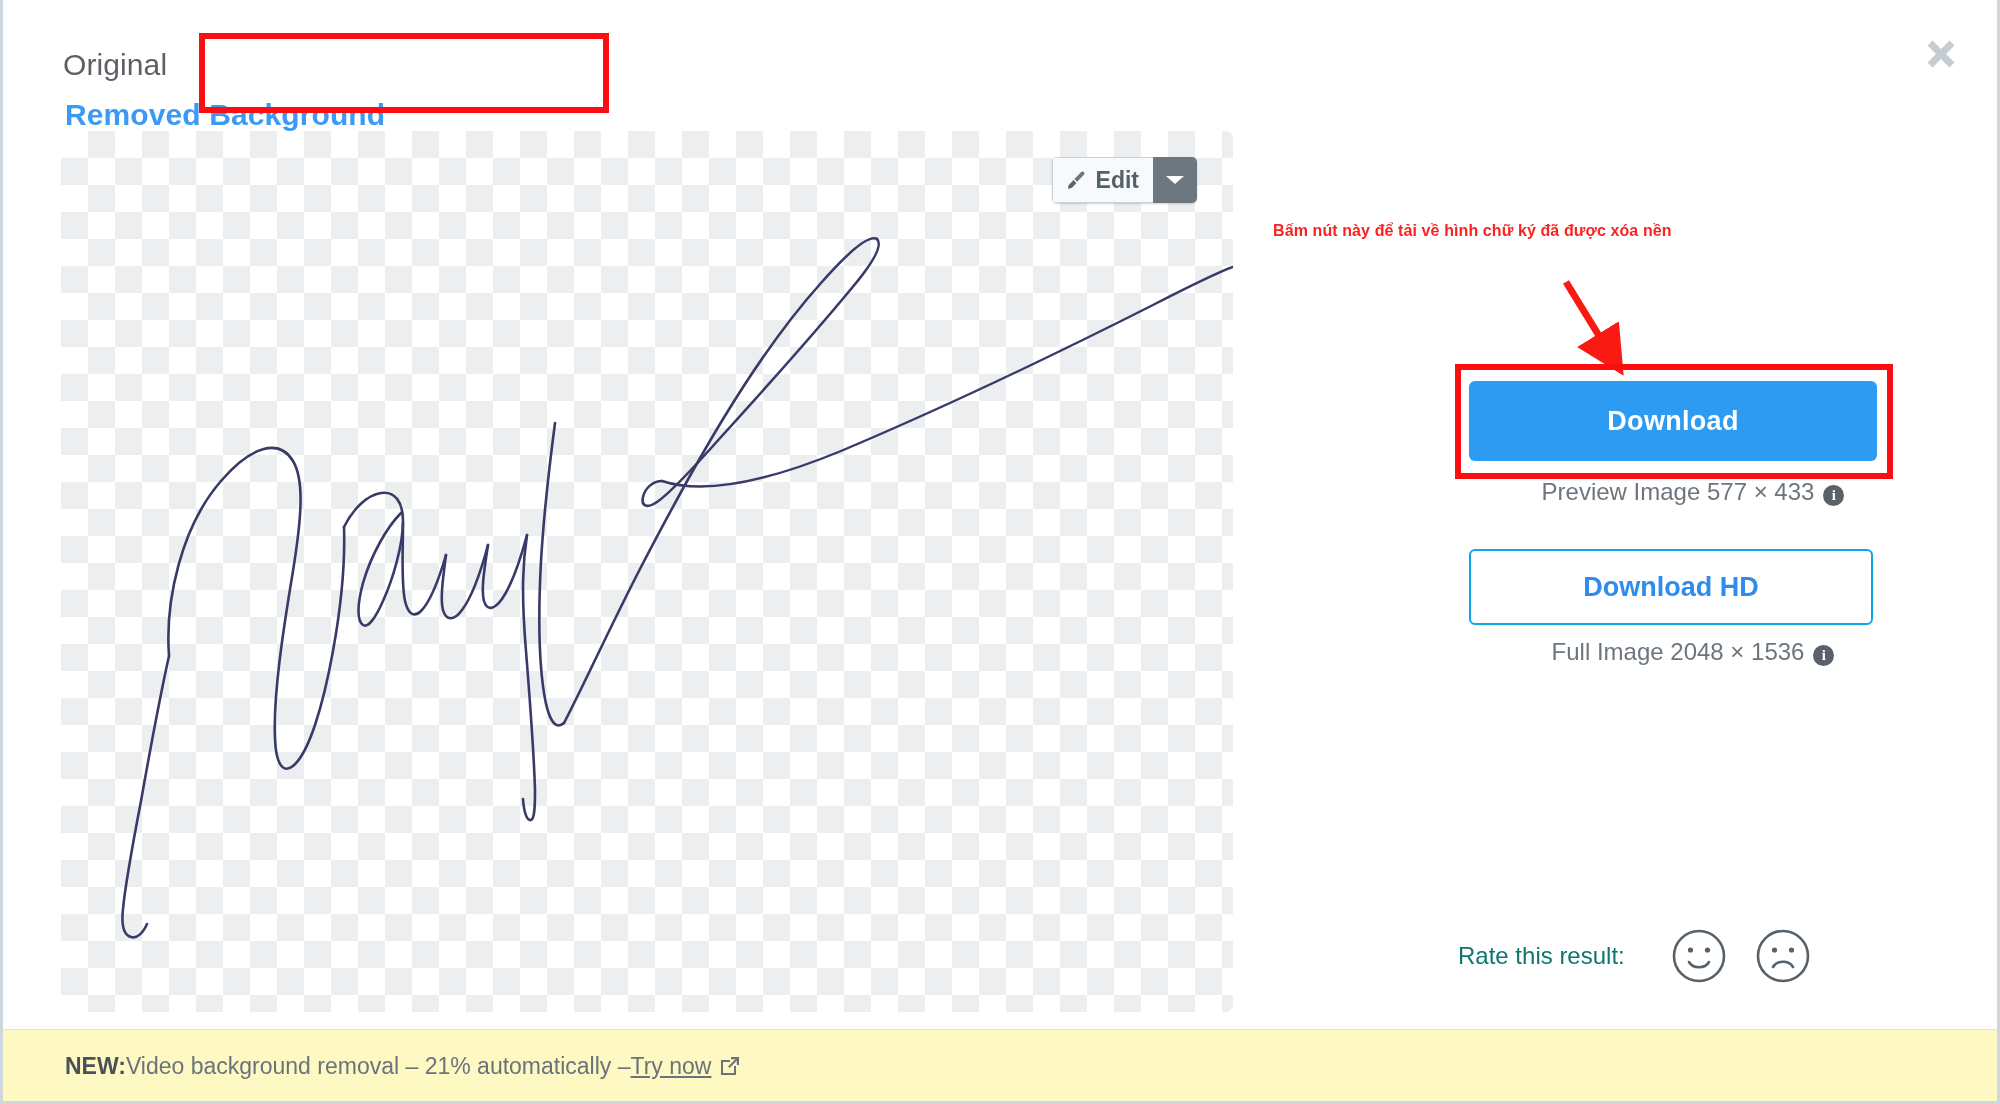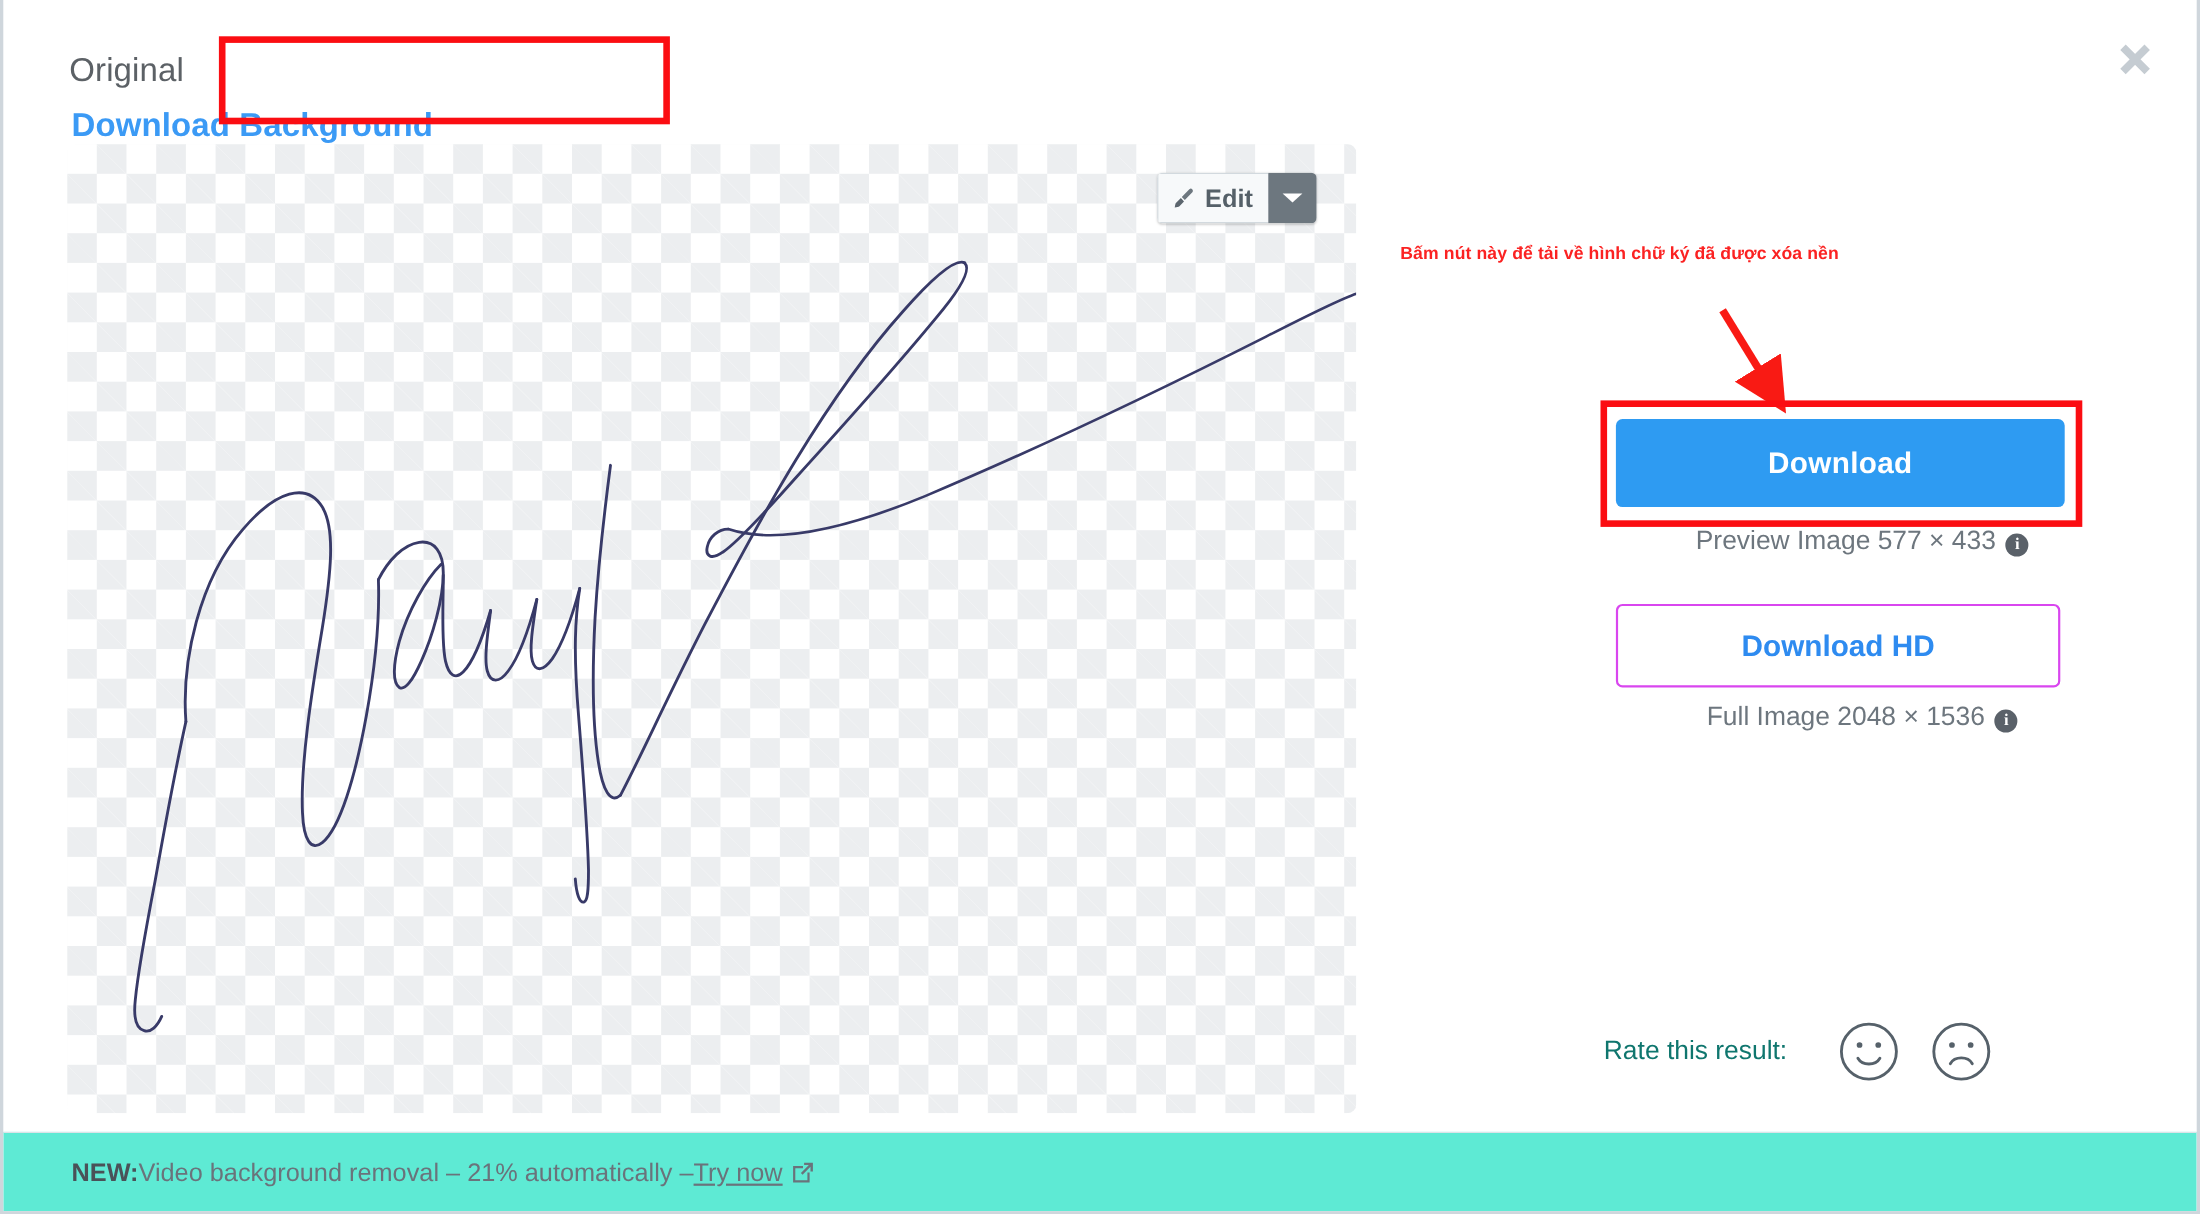--- a/index.html
+++ b/index.html
@@ -197,21 +197,21 @@
     cursor: pointer;
   }
   .btn-download-hd {
     position: absolute;
     left: 1466px;
     top: 549px;
     width: 404px;
     height: 76px;
     box-sizing: border-box;
     background: #ffffff;
-    border: 2px solid #d946ef;
+    border: 2px solid #0ea5e9;
     border-radius: 6px;
     color: #2e8bf0;
     font-family: "Liberation Sans", sans-serif;
     font-size: 27px;
     font-weight: bold;
     cursor: pointer;
   }
 
   
   .rate-row {
@@ -229,21 +229,21 @@
   }
   .face { cursor: pointer; display:block; }
 
   
   .bottom-bar {
     position: absolute;
     left: 0;
     right: 0;
     bottom: 0;
     height: 72px;
-    background: #5eead4;
+    background: #fef9c3;
     border-top: 1px solid #dde3e8;
     display: flex;
     align-items: center;
     box-sizing: border-box;
   }
   .bottom-text {
     margin-left: 62px;
     font-size: 23px;
     color: #6a737b;
     display: flex;
@@ -259,21 +259,21 @@
   }
   .ext-icon { margin-left: 8px; position: relative; top: 3px; cursor: pointer; }
 </style>
 </head>
 <body>
 
 <div id="screen">
 
   <div class="tabs">
     <div class="tab tab-original">Original</div>
-    <div class="tab tab-removed">Download Background</div>
+    <div class="tab tab-removed">Removed Background</div>
   </div>
   <div class="redbox" id="redbox-tab"></div>
 
   <div class="close-btn">
     <svg width="40" height="40" viewBox="0 0 40 40">
       <path d="M9 9 L31 31 M31 9 L9 31" stroke="#c5ccd2" stroke-width="7" stroke-linecap="butt"></path>
     </svg>
   </div>
 
   <div class="preview">

